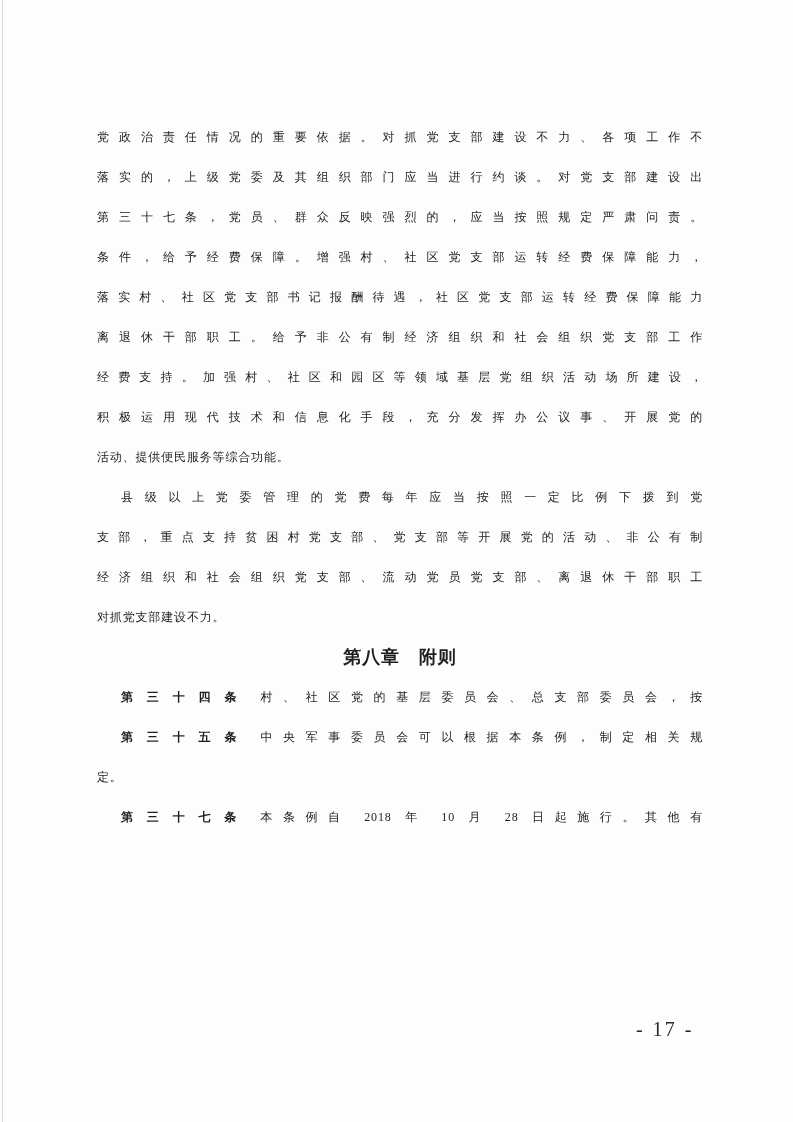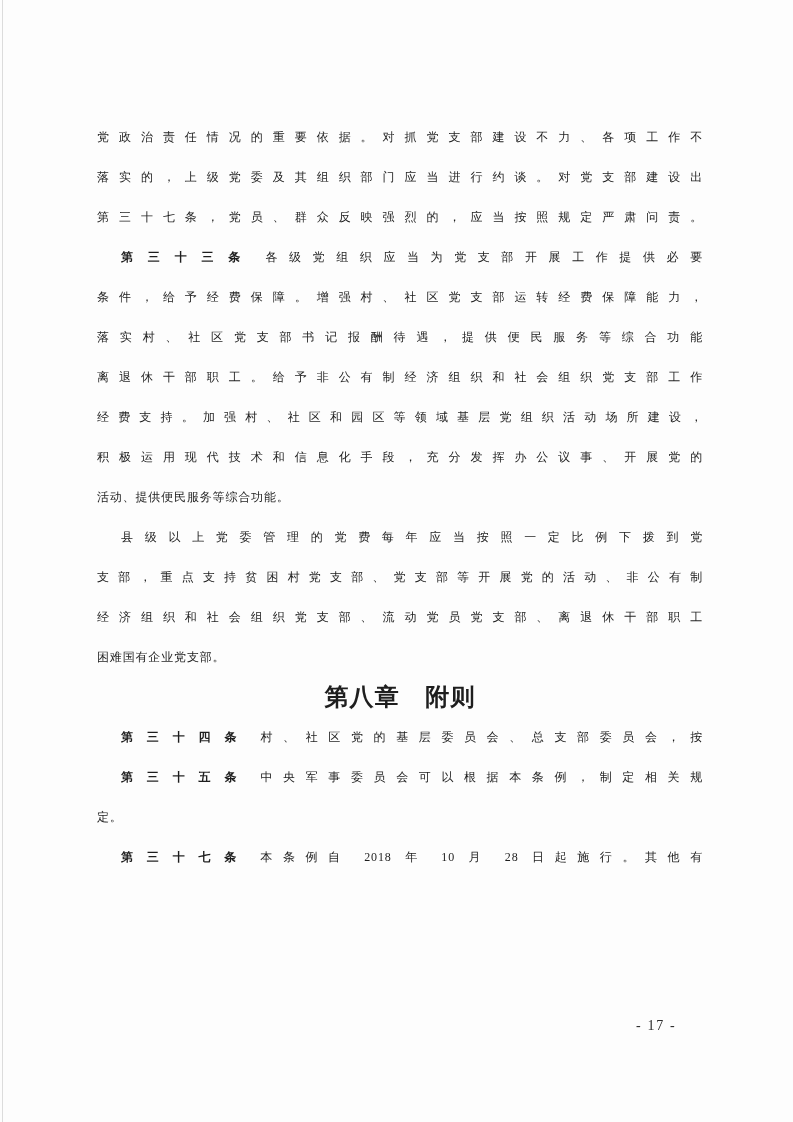--- a/index.html
+++ b/index.html
@@ -48,53 +48,52 @@
   }
   .term {
     font-weight: bold;
     letter-spacing: 0.34em;
     margin-right: 0.85em;
   }
   .heading {
     text-align: center;
     text-align-last: center;
     font-weight: bold;
-    font-size: 24px;
+    font-size: 18px;
     letter-spacing: 0.05em;
   }
   .page-number {
     position: absolute;
     left: 636px;
     top: 1018px;
-    font-size: 14px;
+    font-size: 20px;
     letter-spacing: 0.12em;
     color: #2a2a2a;
   }
 </style>
 </head>
 <body>
 
 <div class="page">
   <div class="scan-edge"></div>
 
   <div class="text-block">
     <div class="doc-line justify">党政治责任情况的重要依据。对抓党支部建设不力、各项工作不</div>
     <div class="doc-line justify">落实的，上级党委及其组织部门应当进行约谈。对党支部建设出</div>
     <div class="doc-line justify">第三十七条，党员、群众反映强烈的，应当按照规定严肃问责。</div>
-    <div class="doc-line justify indent"><span class="term">第三十三条</span><span>各级党组织应当为党支部开展工作提供必要</span></div>
     <div class="doc-line justify">条件，给予经费保障。增强村、社区党支部运转经费保障能力，</div>
-    <div class="doc-line justify">落实村、社区党支部书记报酬待遇，提供便民服务等综合功能</div>
+    <div class="doc-line justify">落实村、社区党支部书记报酬待遇，社区党支部运转经费保障能力</div>
     <div class="doc-line justify">离退休干部职工。给予非公有制经济组织和社会组织党支部工作</div>
     <div class="doc-line justify">经费支持。加强村、社区和园区等领域基层党组织活动场所建设，</div>
     <div class="doc-line justify">积极运用现代技术和信息化手段，充分发挥办公议事、开展党的</div>
     <div class="doc-line">活动、提供便民服务等综合功能。</div>
     <div class="doc-line justify indent">县级以上党委管理的党费每年应当按照一定比例下拨到党</div>
     <div class="doc-line justify">支部，重点支持贫困村党支部、党支部等开展党的活动、非公有制</div>
     <div class="doc-line justify">经济组织和社会组织党支部、流动党员党支部、离退休干部职工</div>
-    <div class="doc-line">困难国有企业党支部。</div>
+    <div class="doc-line">对抓党支部建设不力。</div>
     <div class="doc-line heading">第八章　附则</div>
     <div class="doc-line justify indent"><span class="term">第三十四条</span><span>村、社区党的基层委员会、总支部委员会，按</span></div>
     <div class="doc-line justify indent"><span class="term">第三十五条</span><span>中央军事委员会可以根据本条例，制定相关规</span></div>
     <div class="doc-line">定。</div>
     <div class="doc-line justify indent"><span class="term">第三十七条</span><span>本条例自 2018 年 10 月 28 日起施行。其他有</span></div>
   </div>
 
   <div class="page-number">- 17 -</div>
 </div>
 

